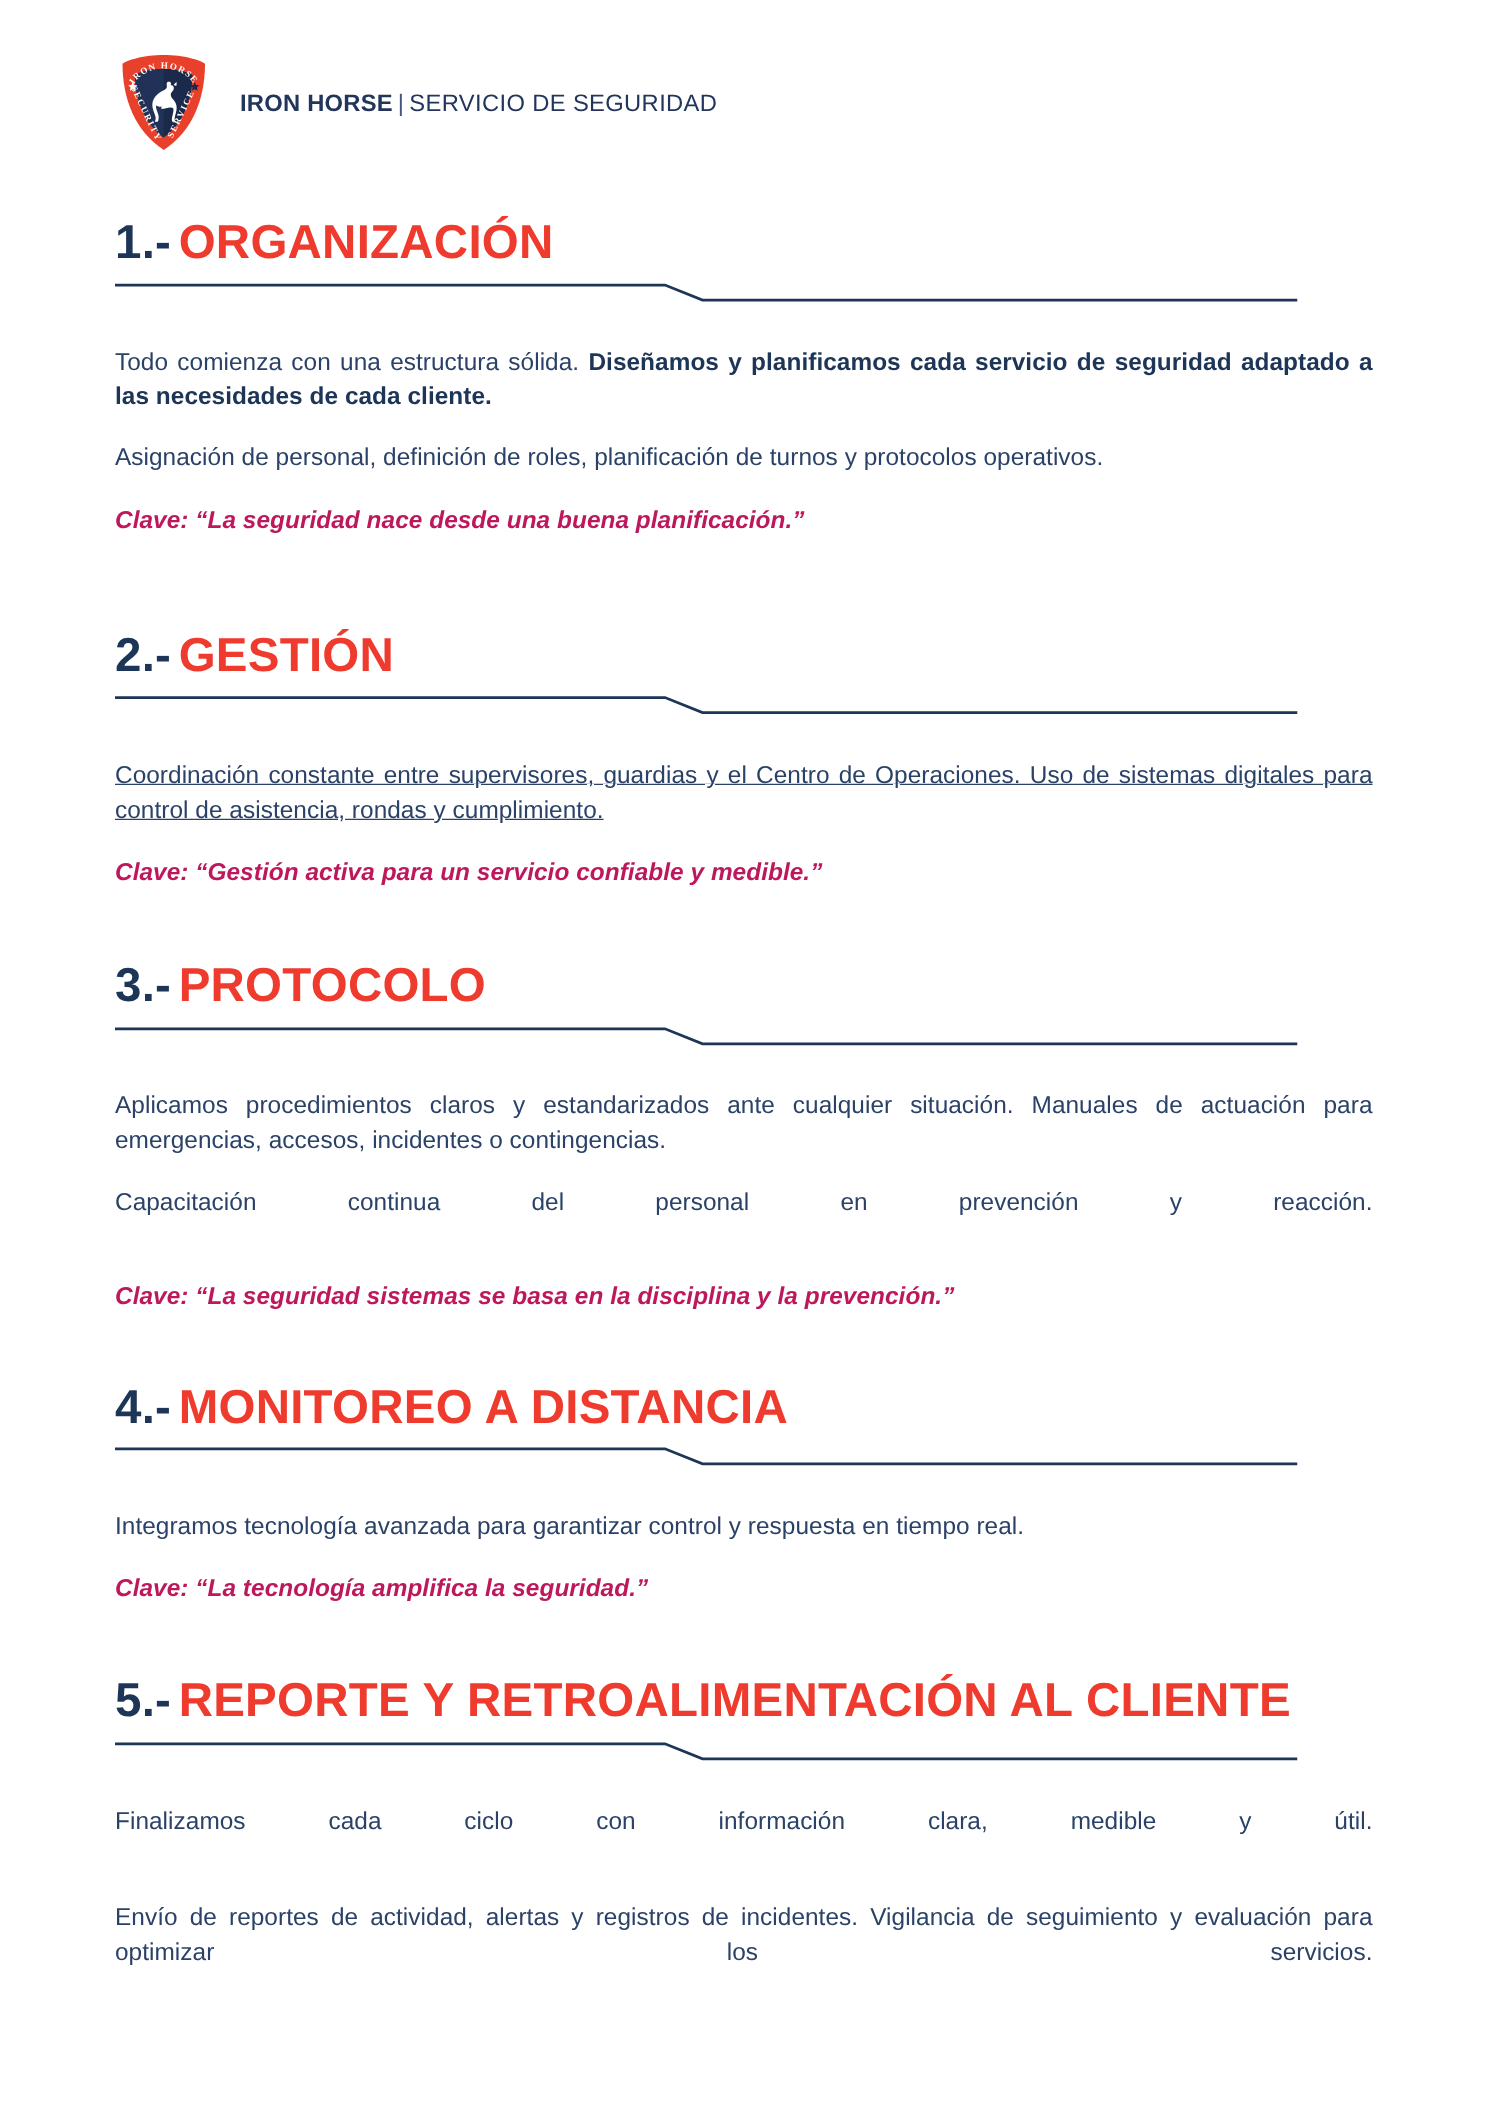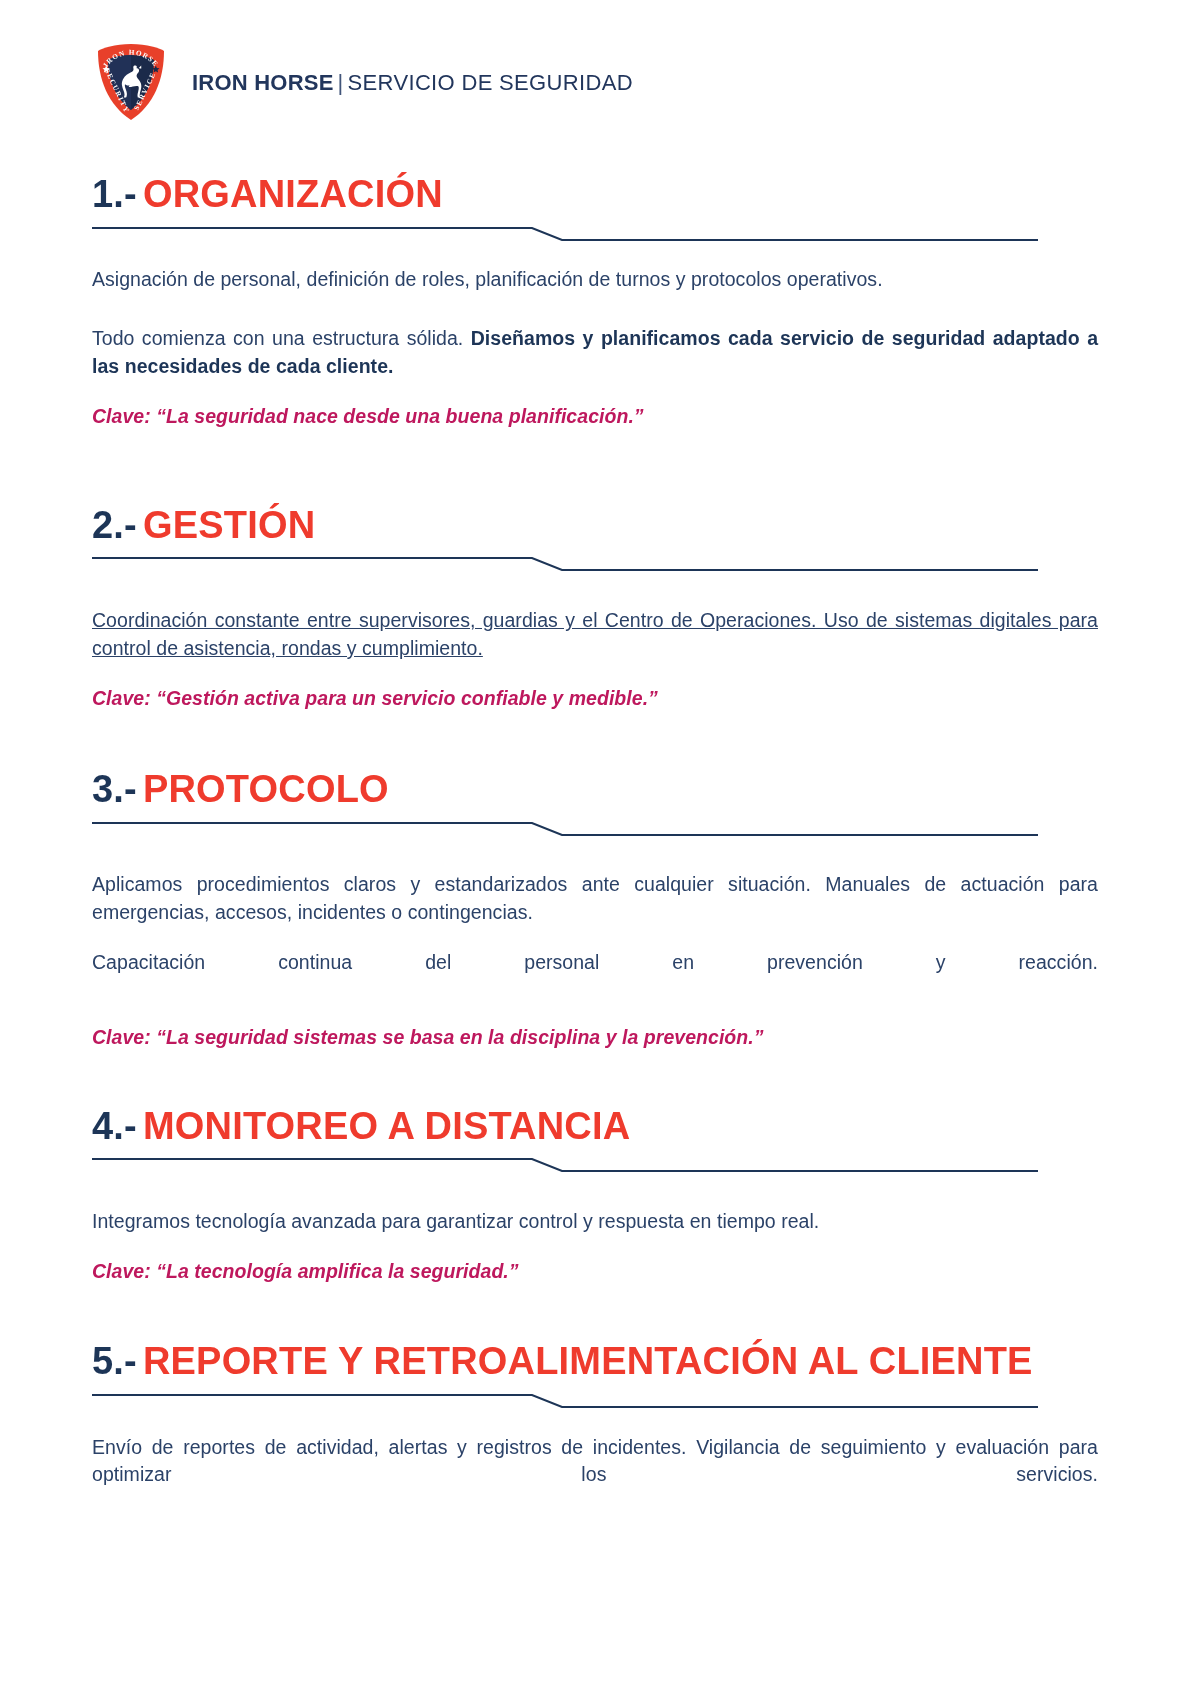--- a/index.html
+++ b/index.html
@@ -36,21 +36,21 @@
   }
   .logo-wrap {
     width: 78px;
     height: 86px;
     flex: 0 0 auto;
     position: relative;
   }
   .logo-wrap svg { display: block; }
 
   .brand-text {
-    font-size: 22px;
+    font-size: 19px;
     letter-spacing: 0.015em;
     white-space: nowrap;
     color: #22365c;
     line-height: 1;
     padding-top: 2px;
   }
   .brand-text .brand-strong {
     font-weight: bold;
     letter-spacing: 0.01em;
   }
@@ -240,24 +240,24 @@
   <div class="content">
 
     <section class="section s1">
       <h2 class="sec-head">
         <span class="sec-num">1.-</span><span class="sec-name">ORGANIZACIÓN</span>
       </h2>
       <svg class="divider" viewBox="0 0 946 22" preserveAspectRatio="none">
         <path d="M0 5 L440 5 L470 17 L946 17" fill="none" stroke="#1d3557" stroke-width="2.2"></path>
       </svg>
 
+      <p class="para p1"><span>Todo comienza con una estructura sólida. </span><span class="bold">Diseñamos y planificamos cada servicio de seguridad adaptado a las necesidades de cada cliente.</span></p>
+
       <p class="para p2">Asignación de personal, definición de roles, planificación de turnos y protocolos operativos.</p>
 
-      <p class="para p1"><span>Todo comienza con una estructura sólida. </span><span class="bold">Diseñamos y planificamos cada servicio de seguridad adaptado a las necesidades de cada cliente.</span></p>
-
       <p class="clave p3">Clave: “La seguridad nace desde una buena planificación.”</p>
     </section>
 
     <section class="section s2">
       <h2 class="sec-head">
         <span class="sec-num">2.-</span><span class="sec-name">GESTIÓN</span>
       </h2>
       <svg class="divider" viewBox="0 0 946 22" preserveAspectRatio="none">
         <path d="M0 5 L440 5 L470 17 L946 17" fill="none" stroke="#1d3557" stroke-width="2.2"></path>
       </svg>
@@ -297,19 +297,20 @@
     </section>
 
     <section class="section s5">
       <h2 class="sec-head">
         <span class="sec-num">5.-</span><span class="sec-name">REPORTE Y RETROALIMENTACIÓN AL CLIENTE</span>
       </h2>
       <svg class="divider" viewBox="0 0 946 22" preserveAspectRatio="none">
         <path d="M0 5 L440 5 L470 17 L946 17" fill="none" stroke="#1d3557" stroke-width="2.2"></path>
       </svg>
 
+      <p class="para p1 stretch">Finalizamos cada ciclo con información clara, medible y útil.</p>
 
       <p class="para p2 stretch">Envío de reportes de actividad, alertas y registros de incidentes. Vigilancia de seguimiento y evaluación para optimizar los servicios.</p>
 
     </section>
 
   </div>
 </div>
 
 </body></html>

